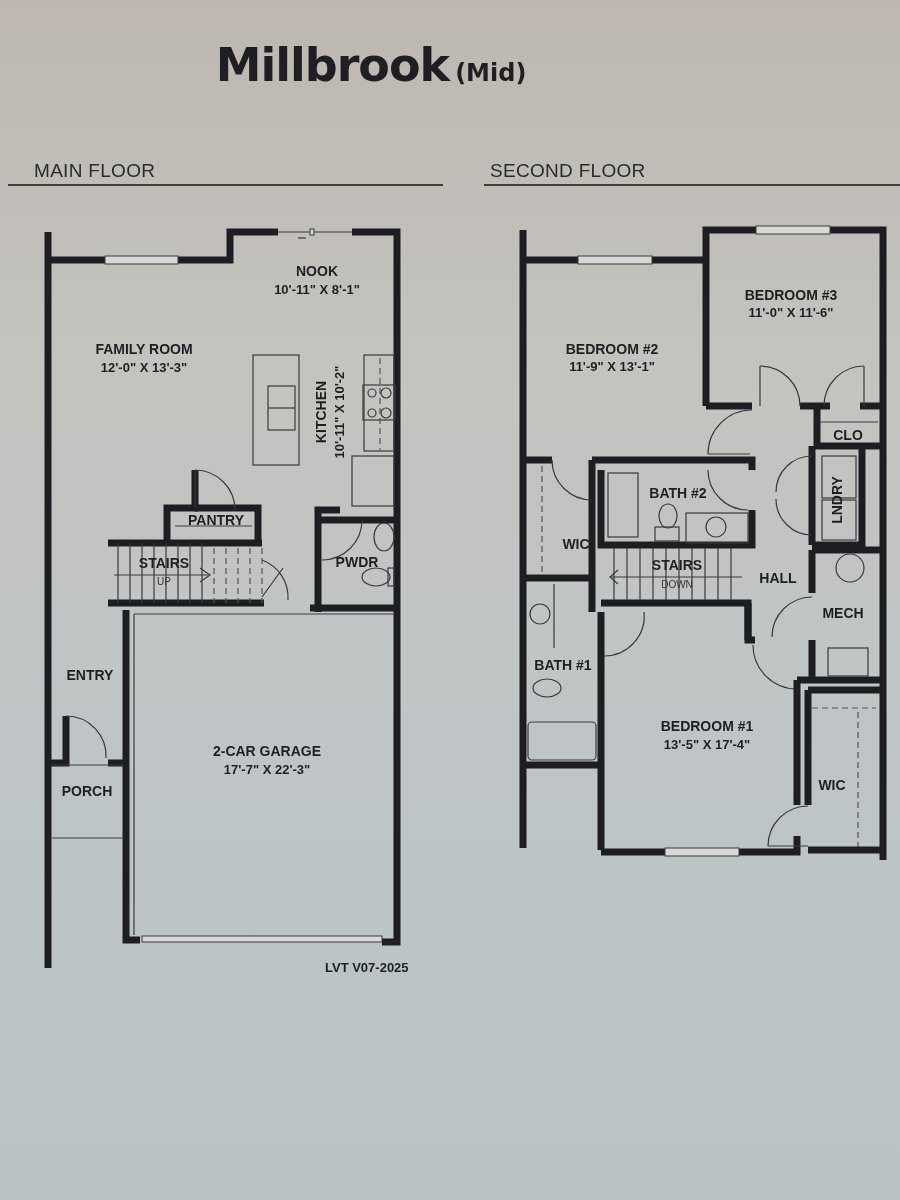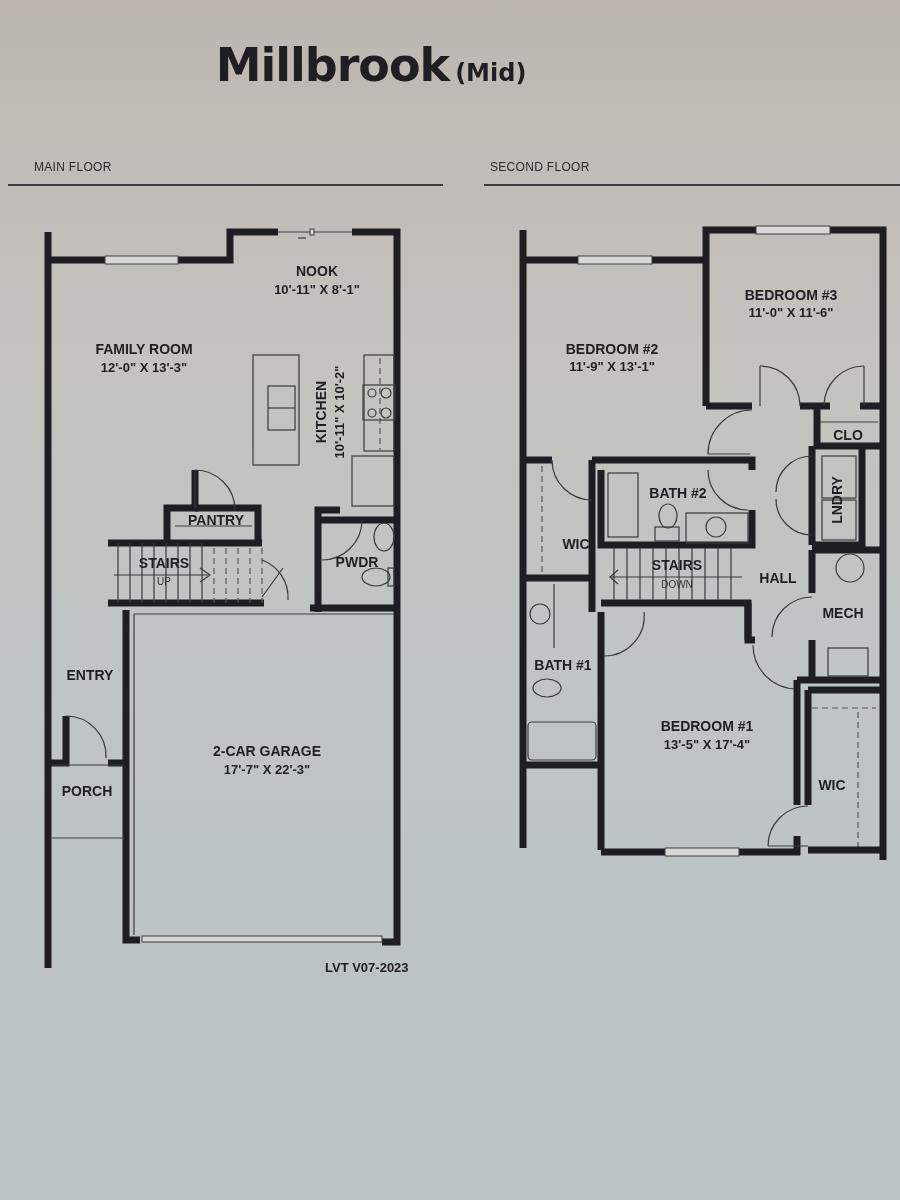--- a/index.html
+++ b/index.html
@@ -15,21 +15,21 @@
   }
   .title .main {
     font-family: "DejaVu Sans", sans-serif; font-weight: bold;
     font-size: 46px; letter-spacing: -1px;
   }
   .title .sub {
     font-family: "DejaVu Sans", sans-serif; font-weight: bold;
     font-size: 24px; margin-left: 6px;
   }
   .section-label {
-    position: absolute; top: 160px; font-size: 12px; color: #2b2b2e;
+    position: absolute; top: 160px; font-size: 19px; color: #2b2b2e;
     letter-spacing: 0.3px;
   }
   .rule { position: absolute; top: 184px; height: 1.5px; background: #3d3d40; }
   svg.plan { position: absolute; left: 0; top: 0; }
   .wall { fill: none; stroke: #1e1e22; stroke-width: 7; stroke-linejoin: miter; }
   .thin { fill: none; stroke: #3a3a3e; stroke-width: 1.2; }
   .door { fill: none; stroke: #3a3a3e; stroke-width: 1.2; }
   .win { fill: #d8d8d6; stroke: #3a3a3e; stroke-width: 1; }
   .dash { fill: none; stroke: #555; stroke-width: 1.2; stroke-dasharray: 6 4; }
   .lbl { font-family: "Liberation Sans", sans-serif; font-weight: bold; fill: #1f1f23; font-size: 14px; text-anchor: middle; }
@@ -247,13 +247,13 @@
   <text class="lbl" x="677" y="570">STAIRS</text>
   <text class="small" x="677" y="588">DOWN</text>
   <text class="lbl" x="778" y="583">HALL</text>
   <text class="lbl" x="843" y="618">MECH</text>
   <text class="lbl" x="563" y="670">BATH #1</text>
   <text class="lbl" x="707" y="731">BEDROOM #1</text>
   <text class="dim" x="707" y="749">13'-5" X 17'-4"</text>
   <text class="lbl" x="832" y="790">WIC</text>
 </svg>
 
-<div class="version">LVT V07-2023</div>
+<div class="version">LVT V07-2025</div>
 
 </body></html>

